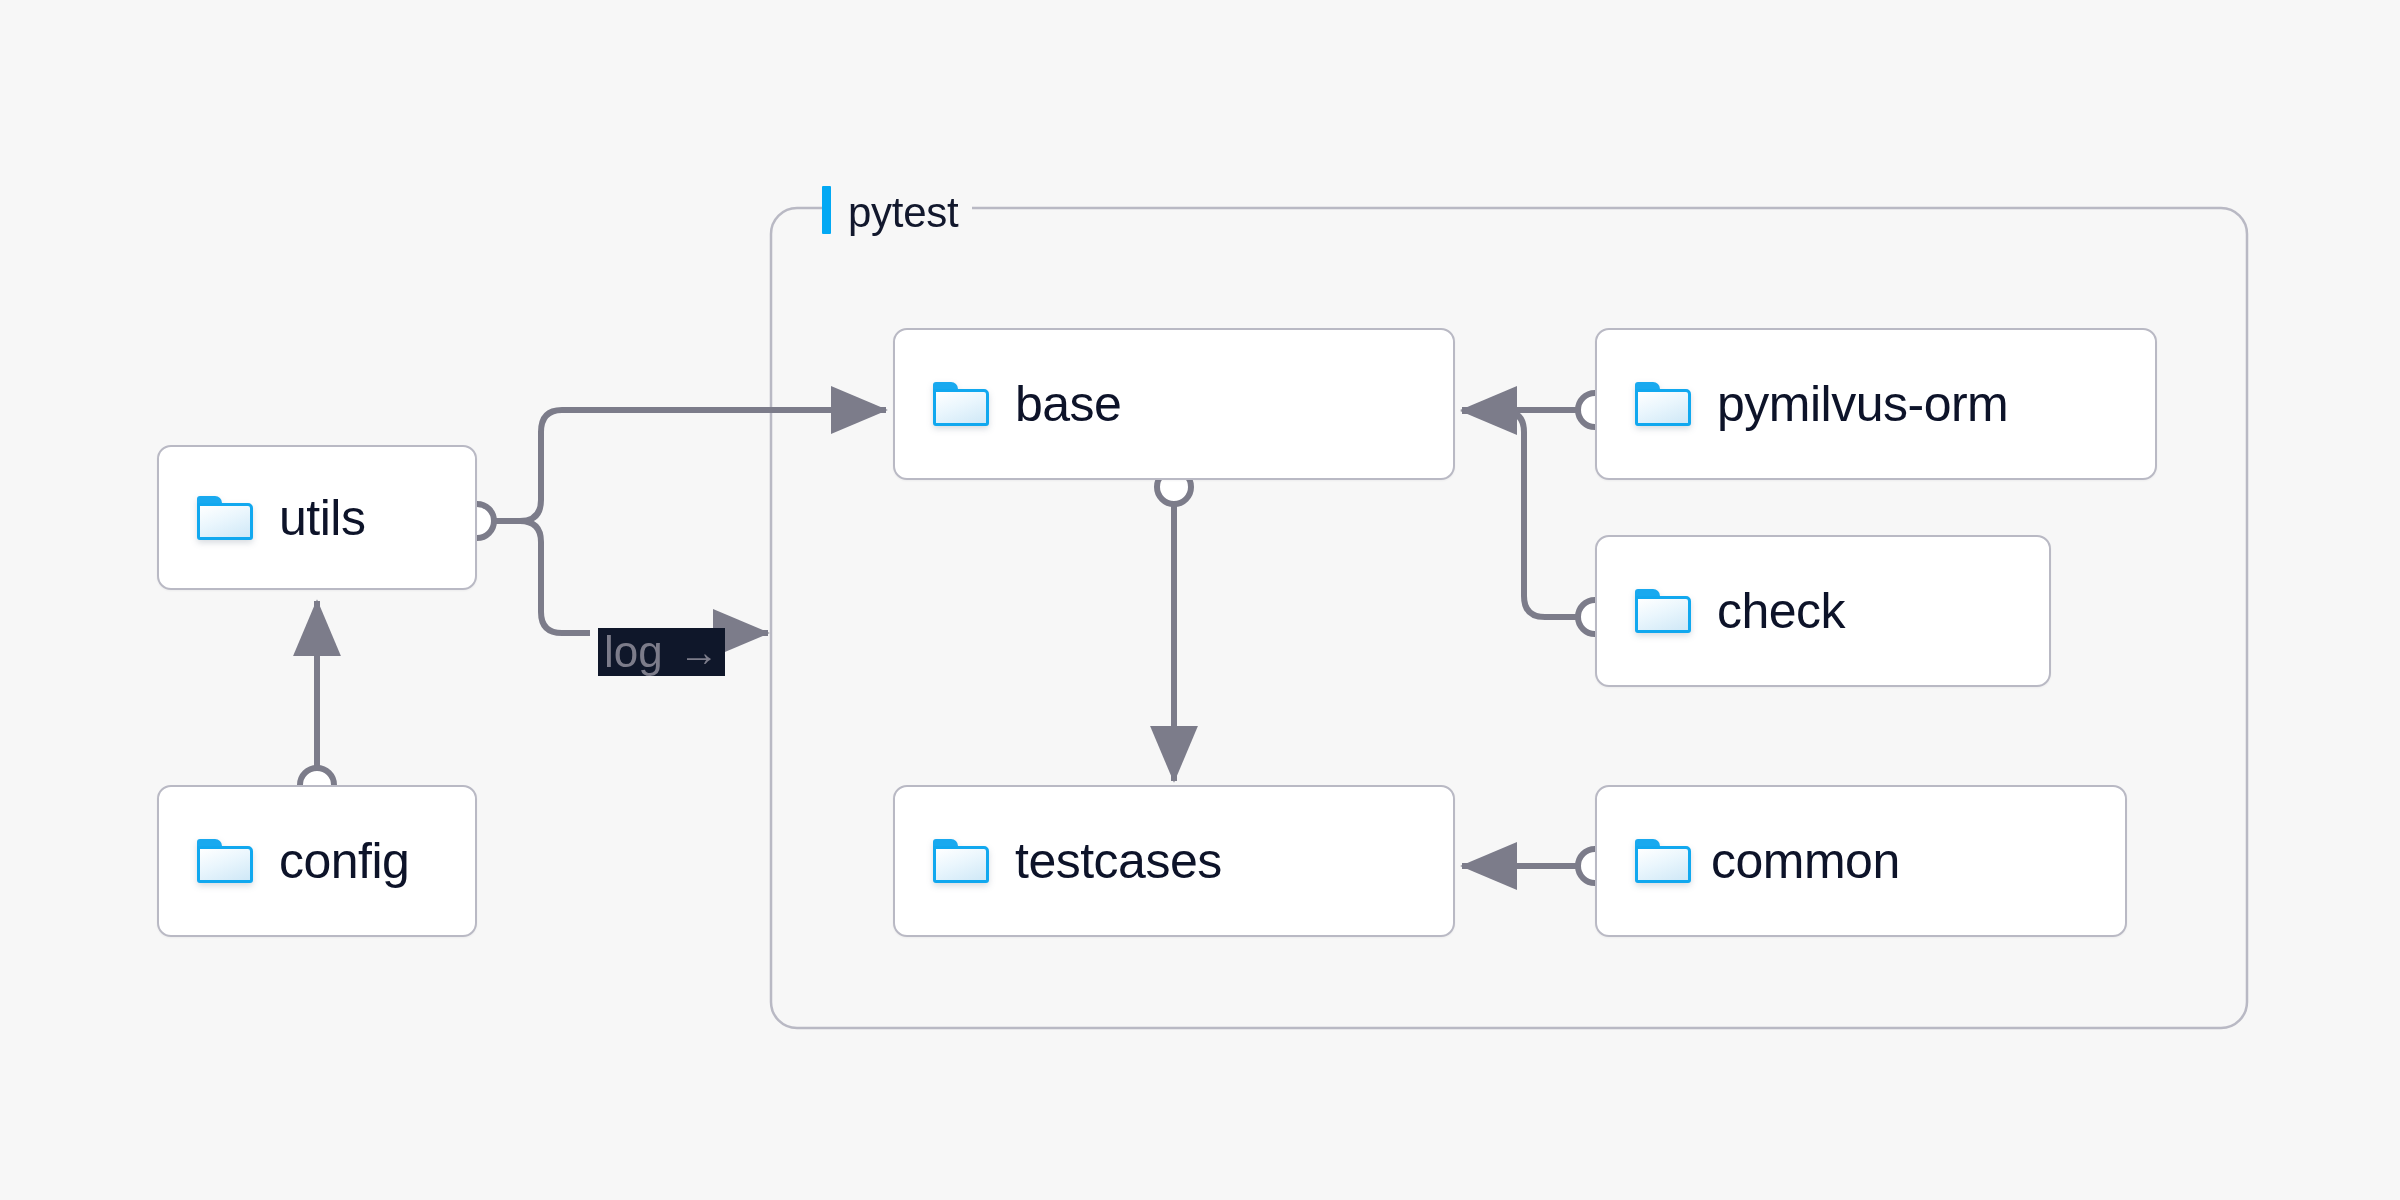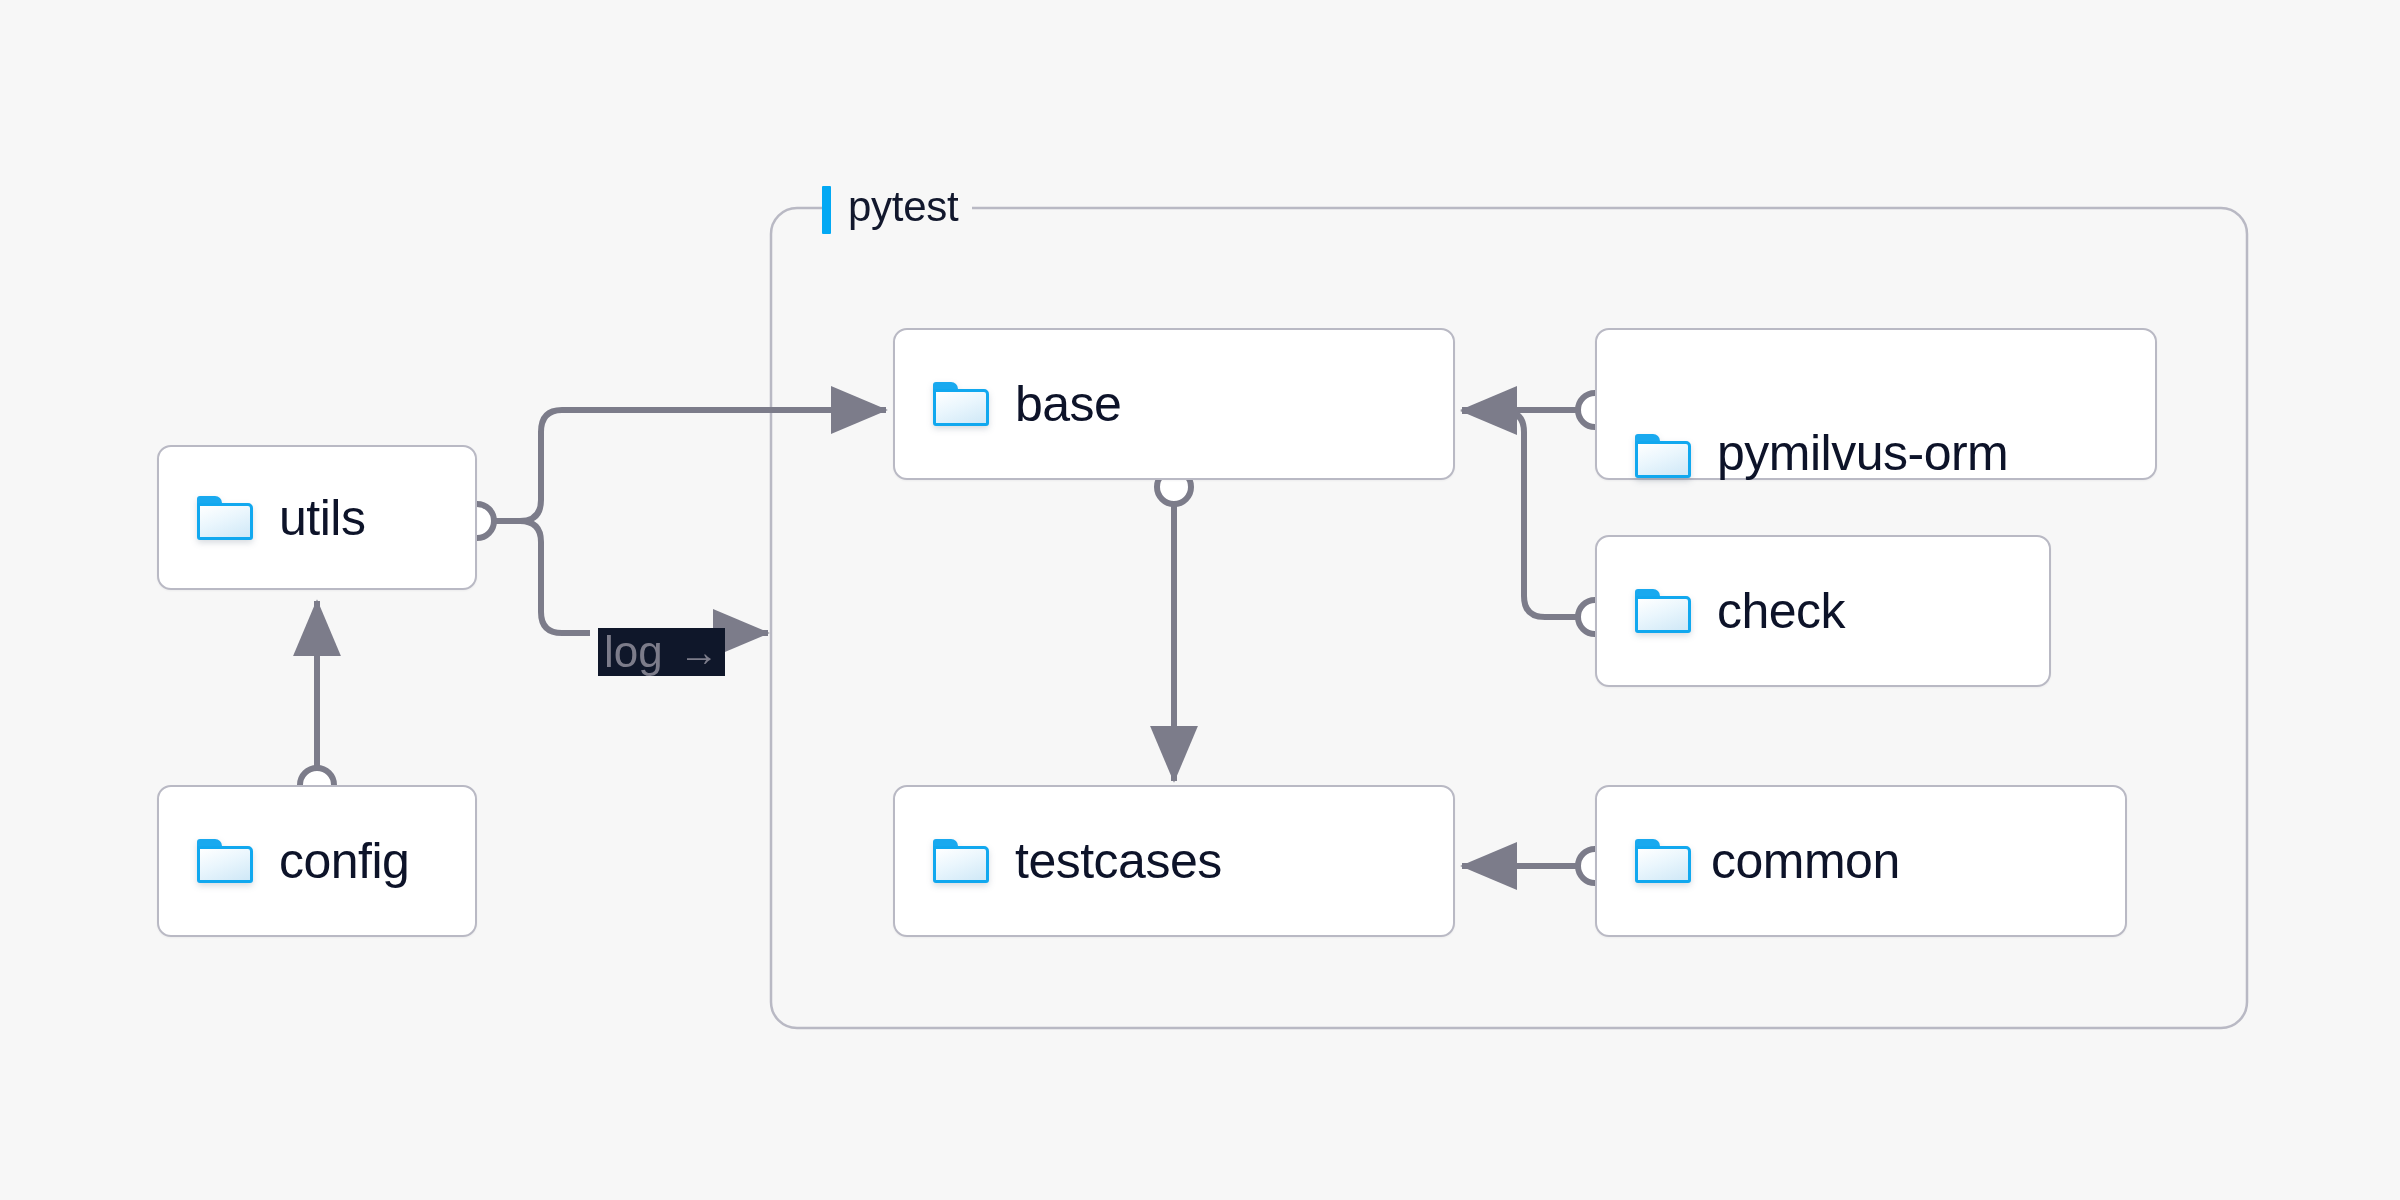--- a/index.html
+++ b/index.html
@@ -54,21 +54,21 @@
     width:56px;height:37px;
     box-sizing:border-box;
     background:linear-gradient(160deg,#ffffff 0%,#eaf6fd 45%,#cfe8f7 100%);
     border:3px solid #11a8ef;
     border-radius:2px 5px 3px 3px;
   }
 
   
   #group-label{
     position:absolute;
-    display:flex;align-items:flex-start;gap:17px;
+    display:flex;align-items:flex-end;gap:17px;
     left:822px;top:186px;
     background:#f7f7f7;
     padding:0 14px 0 0;
   }
   #group-label .bar{
     width:9px;height:48px;background:#03a9f4;border-radius:1px;
   }
   #group-label .txt{
     font-size:42px;color:#12182d;letter-spacing:-0.3px;line-height:1;
   }
@@ -155,21 +155,21 @@
   </div>
 
   <div class="node" style="left:893px;top:785px;width:562px;height:152px;">
     <span class="folder">
         <span class="tab"></span>
         <span class="body"></span>
       </span>
     <span class="label">testcases</span>
   </div>
 
-  <div class="node" style="left:1595px;top:328px;width:562px;height:152px;align-items:flex-end;">
+  <div class="node" style="left:1595px;top:328px;width:562px;height:152px;">
     <span class="folder">
         <span class="tab"></span>
         <span class="body"></span>
       </span>
     <span class="label">pymilvus-orm</span>
   </div>
 
   <div class="node" style="left:1595px;top:535px;width:456px;height:152px;">
     <span class="folder">
         <span class="tab"></span>

